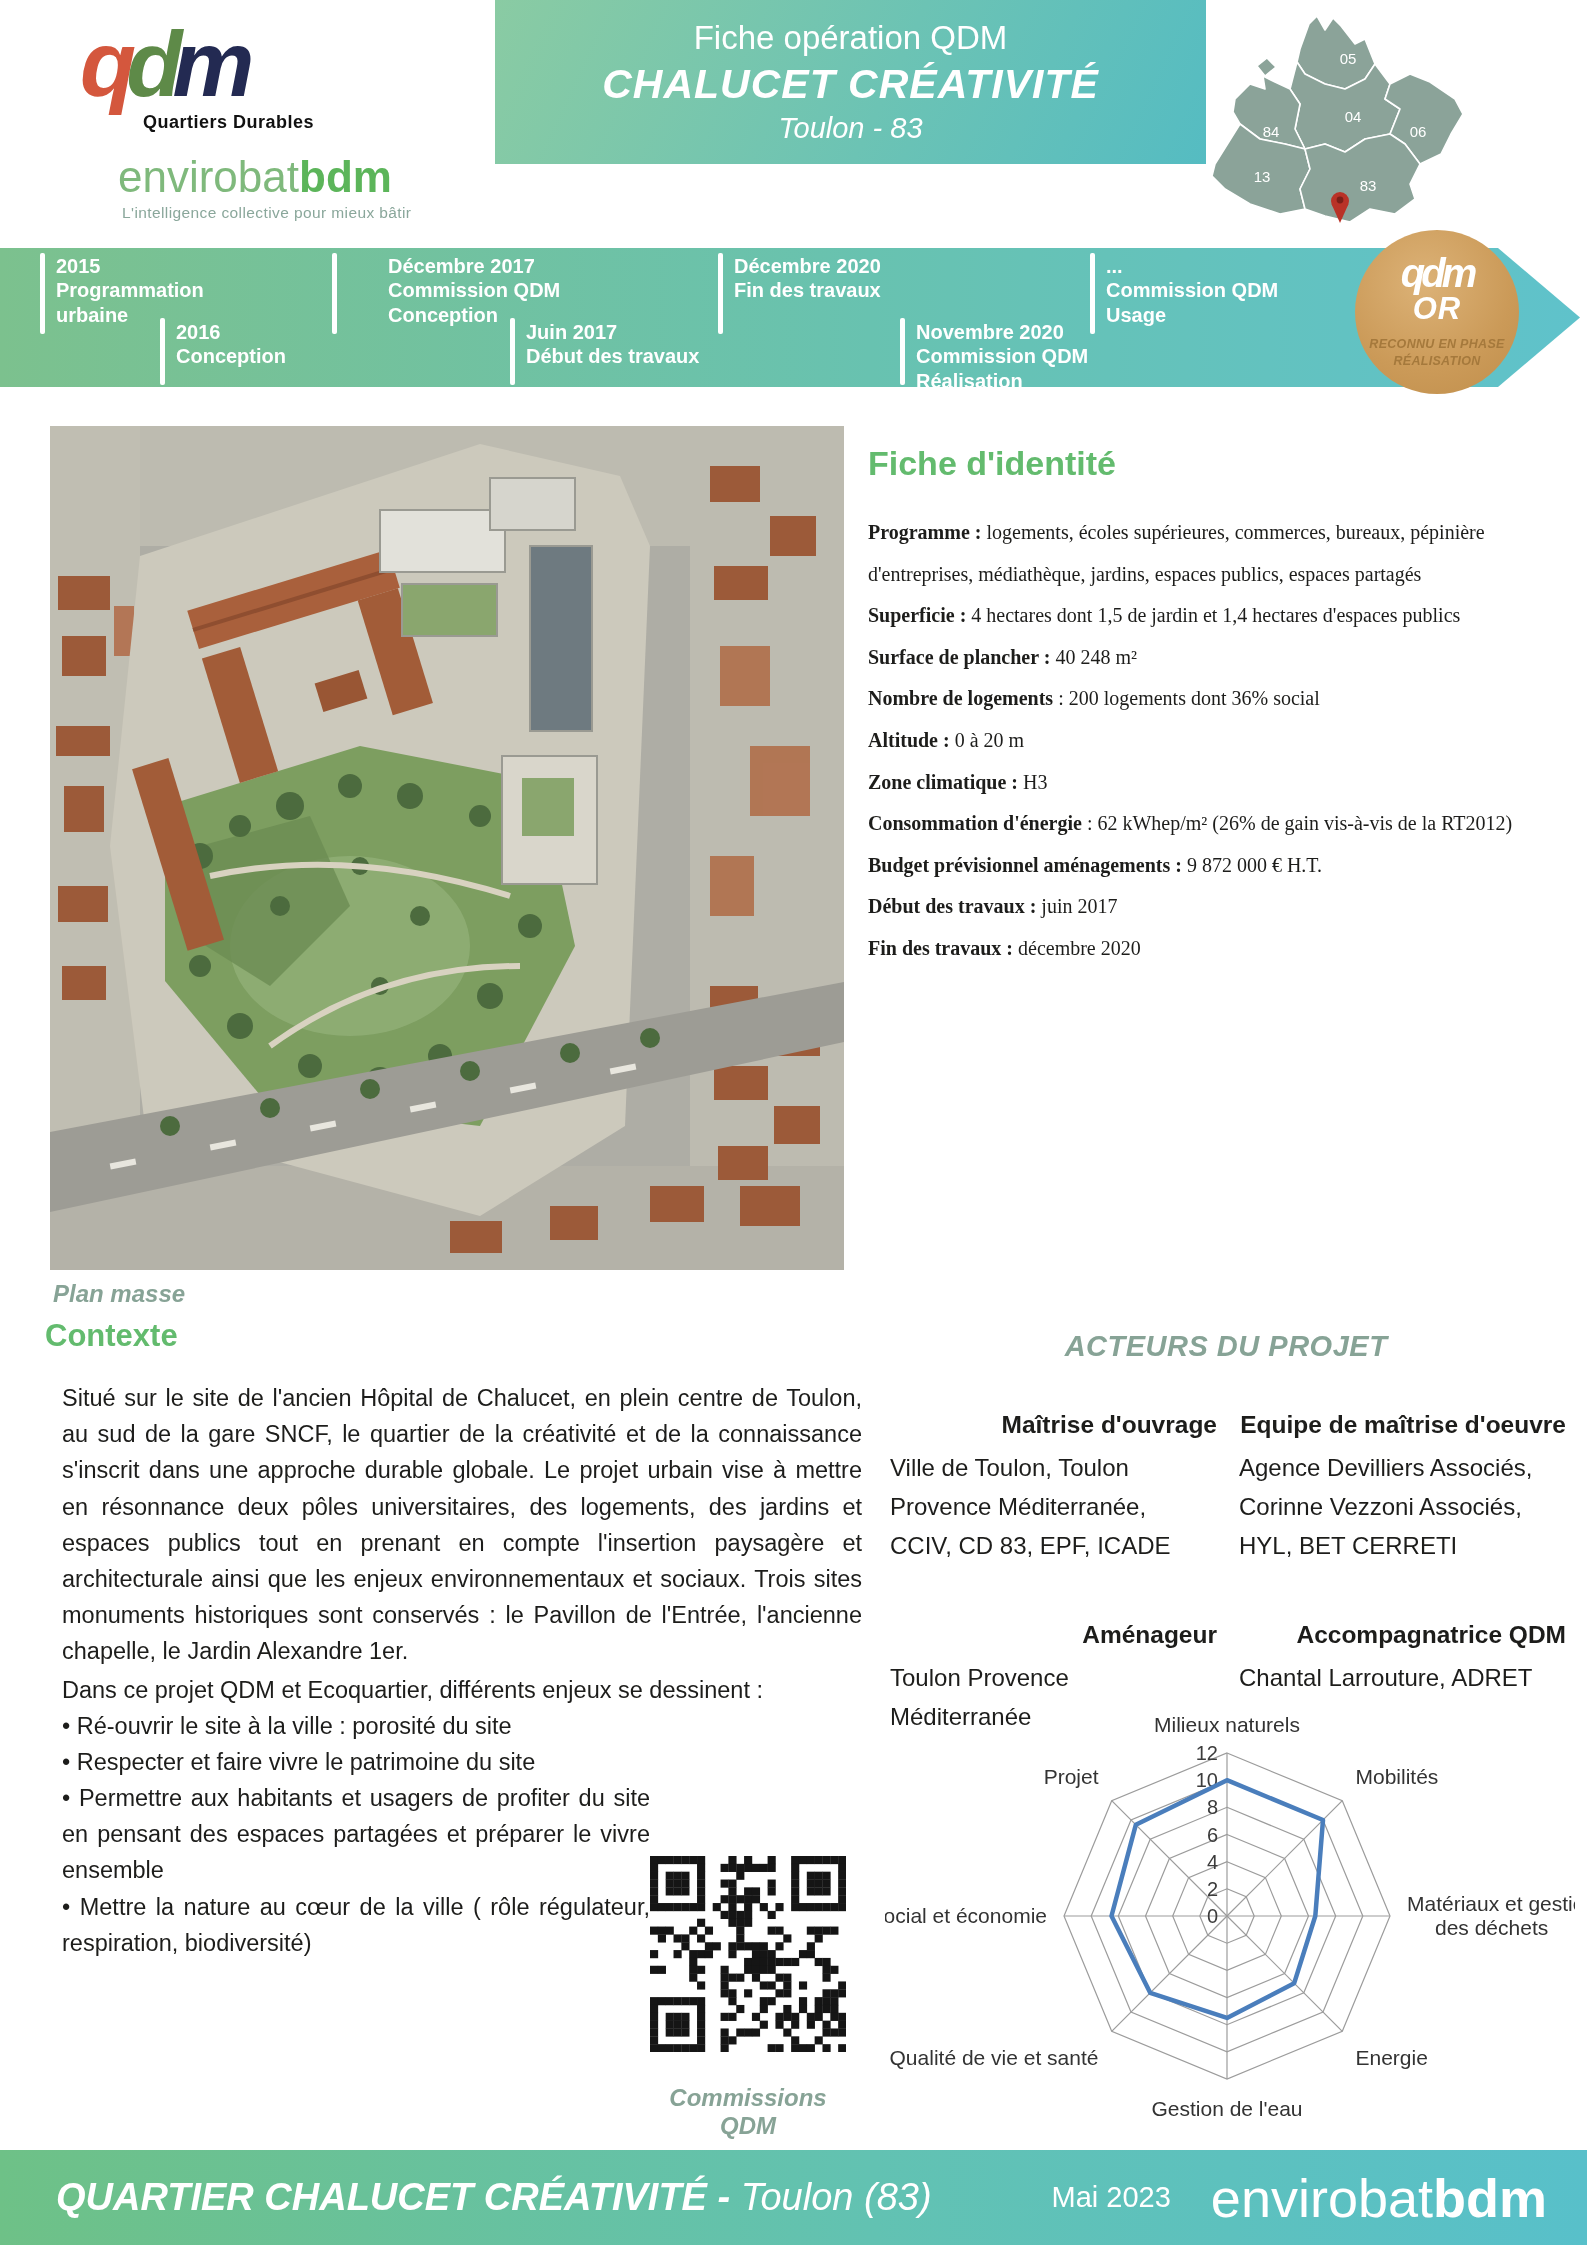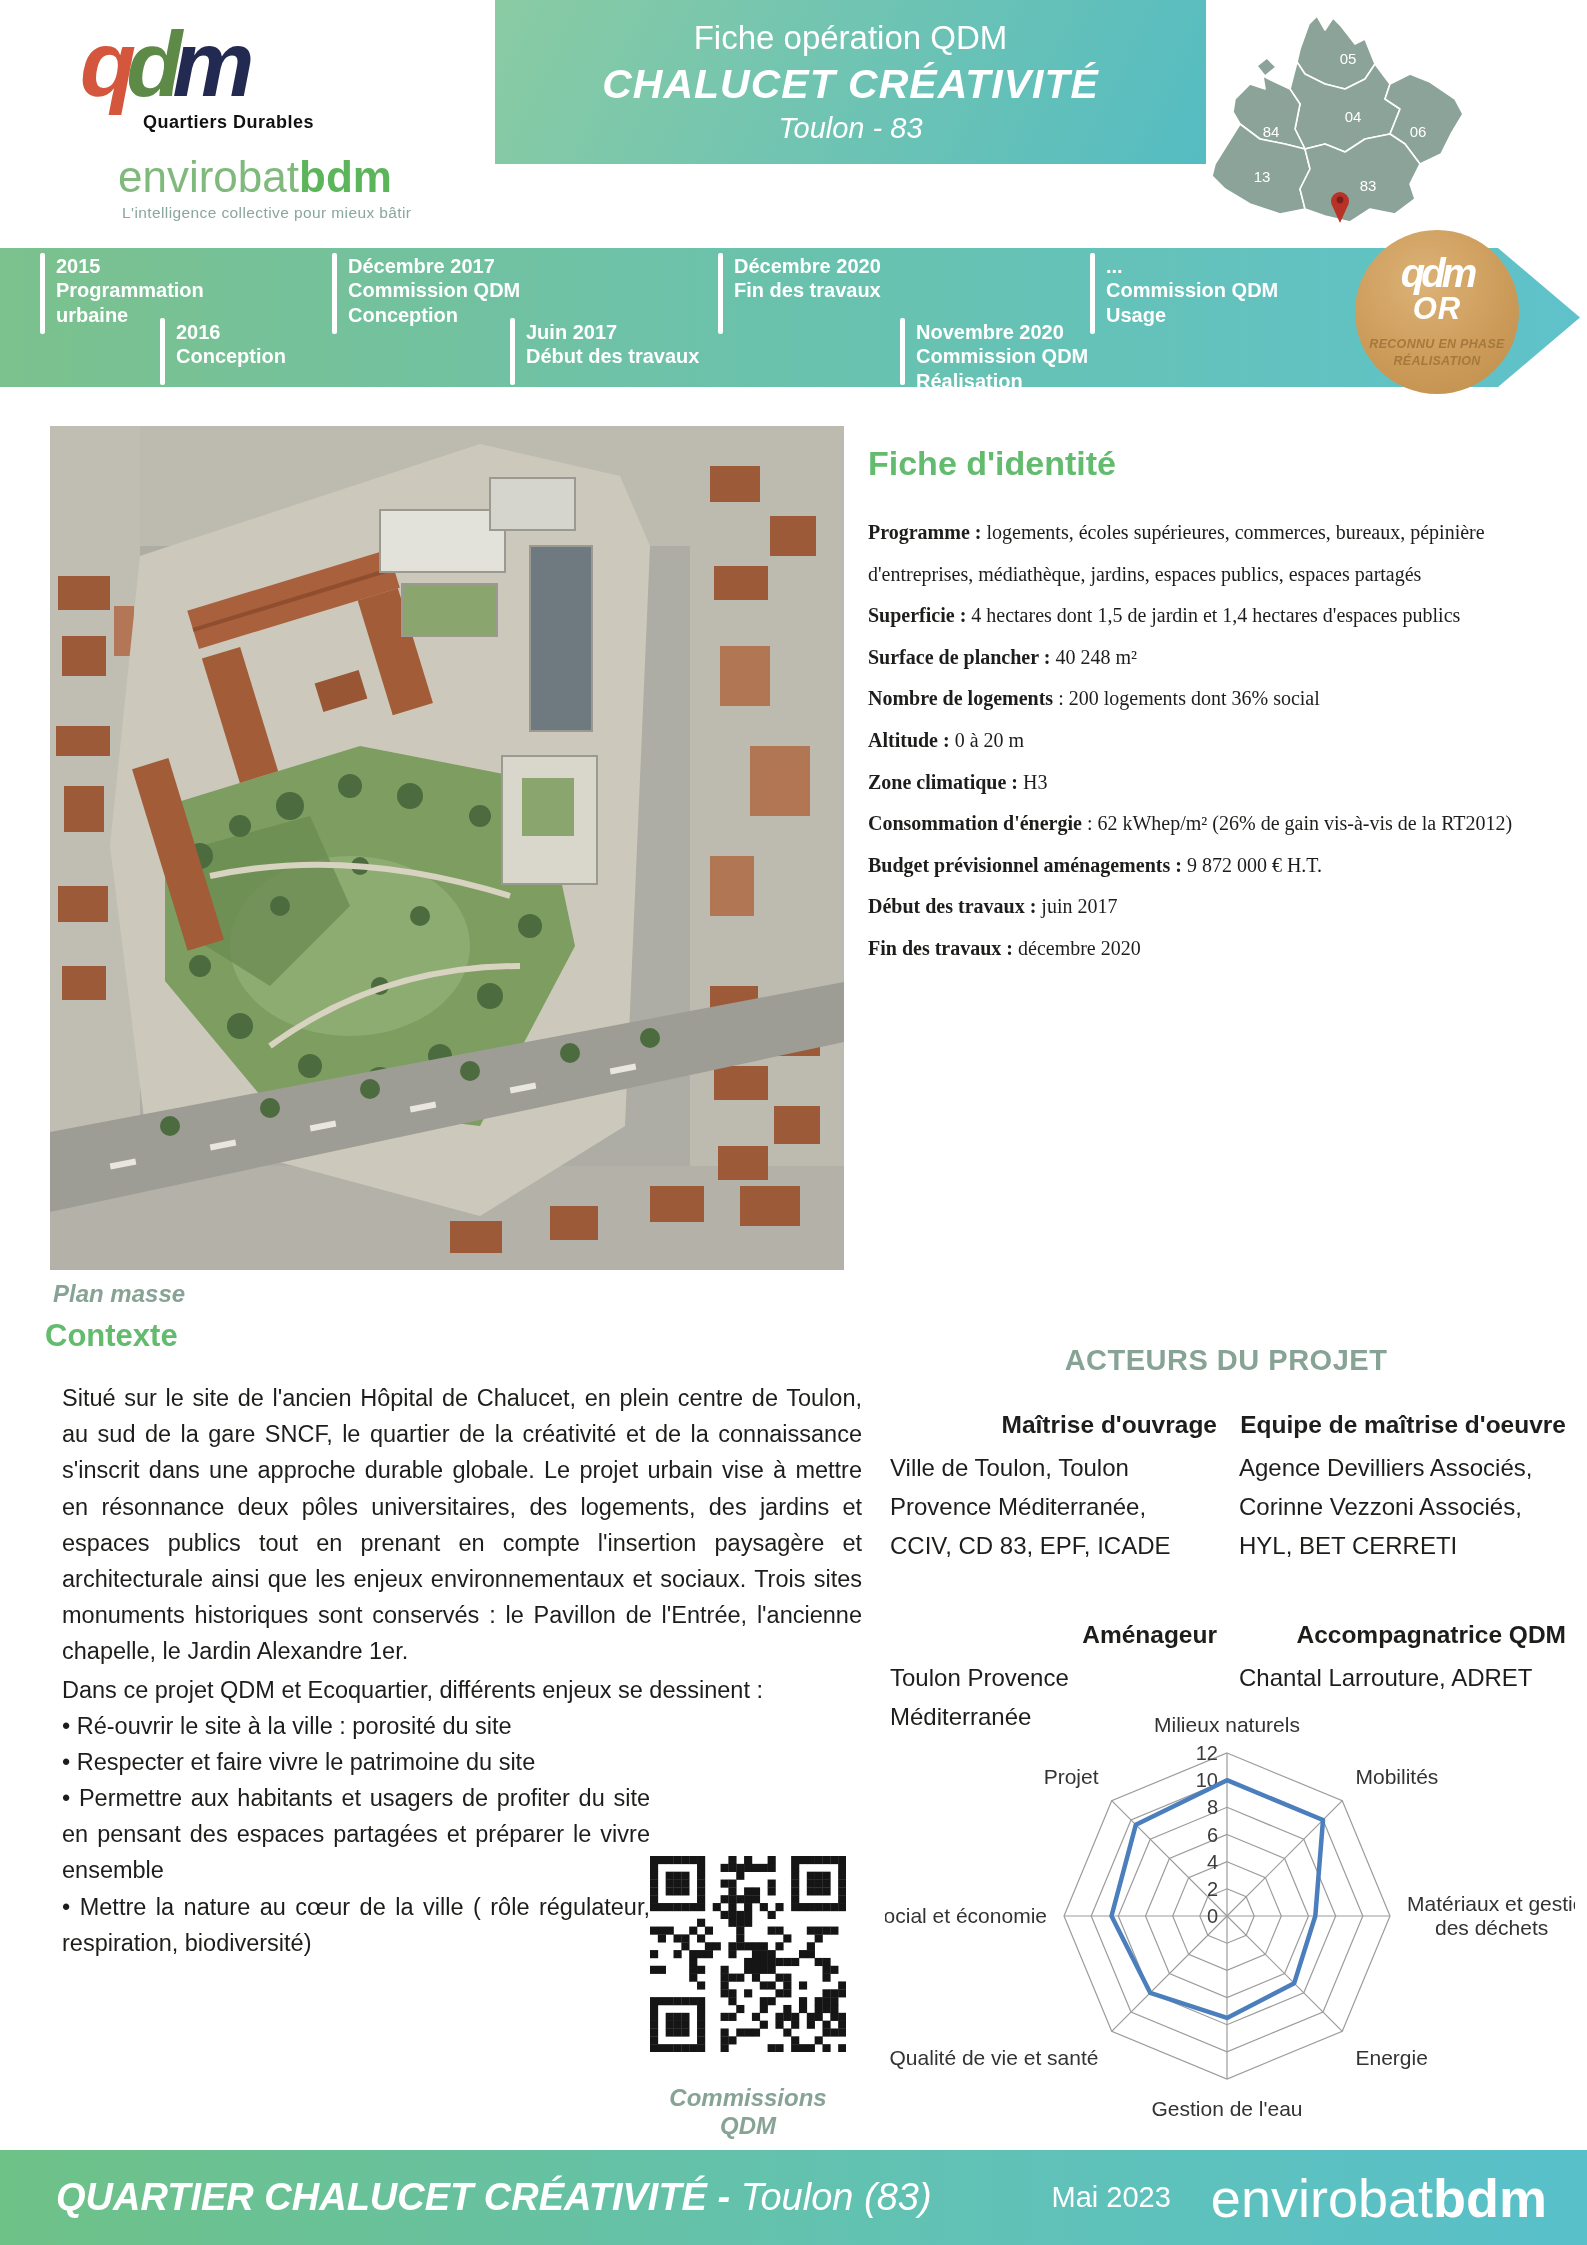--- a/index.html
+++ b/index.html
@@ -50,21 +50,21 @@
   .ctx-intro{margin-top:2px;text-align:left;}
   .bullet{text-align:justify;}
   .bullet.narrow{width:588px;}
   .qr-box{left:650px;top:1856px;}
   .qr-caption{left:648px;top:2084px;width:200px;text-align:center;font-size:24px;font-weight:bold;font-style:italic;color:#87a396;}
 
   
   .id-title{left:868px;top:444px;font-size:34px;}
   .id-list{left:868px;top:512px;width:700px;font-size:20px;line-height:2.08;font-family:Liberation Serif, serif;}
   .actors-title{left:890px;top:1330px;width:672px;text-align:center;
-                font-size:29px;font-weight:bold;color:#87a396;letter-spacing:.5px;margin-top:14px;}
+                font-size:29px;font-weight:bold;font-style:italic;color:#87a396;letter-spacing:.5px;}
   .actors{left:890px;top:1400px;width:676px;display:flex;gap:22px;}
   .actors-col{width:327px;}
   .actor-block{margin-bottom:44px;}
   .actor-title{font-size:24.5px;font-weight:bold;line-height:2.0;text-align:right;}
   .actor-line{font-size:24px;line-height:1.62;}
   .radar{left:885px;top:1688px;}
 
   
   .footer{left:0;top:2150px;width:1587px;height:95px;color:#fff;
           background:linear-gradient(90deg,#6ec187 0%,#62c2b2 55%,#58c0ca 100%);
@@ -129,21 +129,21 @@
           <div>urbaine</div>
         </div>
       </div>
       <div class="tl-item row-bottom" style="left: 160px; top: 0px;">
         <div class="tick"></div>
         <div class="tl-text">
           <div>2016</div>
           <div>Conception</div>
         </div>
       </div>
-      <div class="tl-item row-top" style="left: 332px; top: 0px;">
+      <div class="tl-item row-top" style="left: 332px; top: 0px; padding-left: 40px;">
         <div class="tick"></div>
         <div class="tl-text">
           <div>Décembre 2017</div>
           <div>Commission QDM</div>
           <div>Conception</div>
         </div>
       </div>
       <div class="tl-item row-bottom" style="left: 510px; top: 0px;">
         <div class="tick"></div>
         <div class="tl-text">

